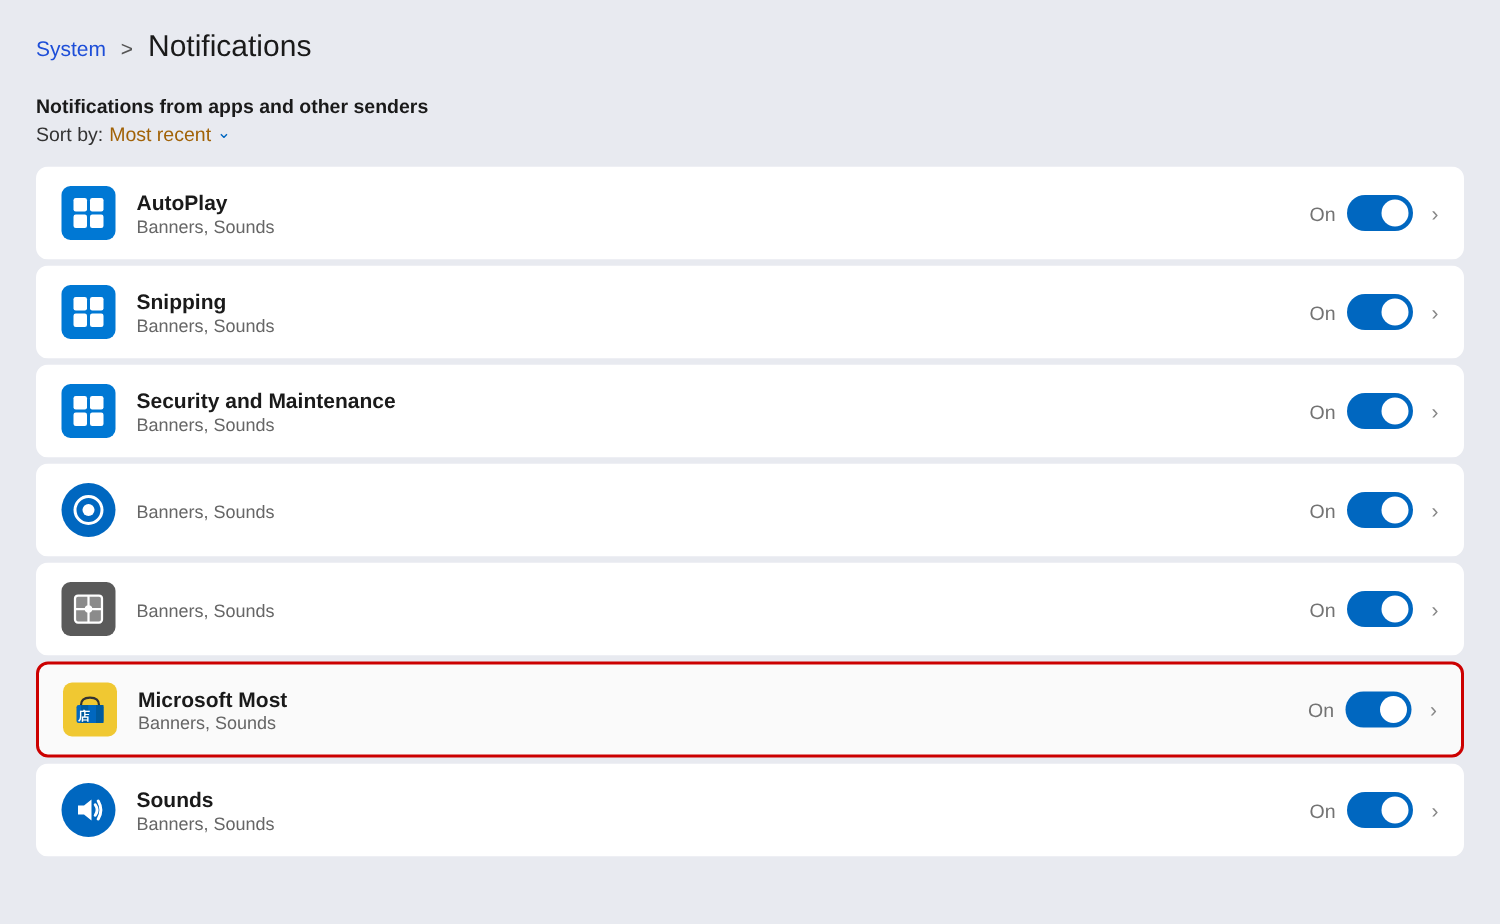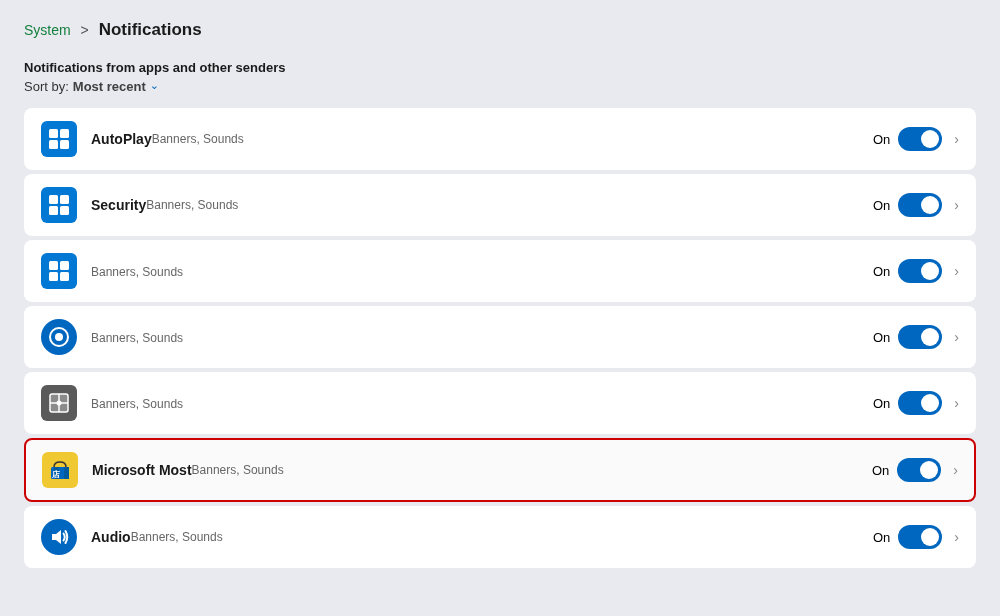--- a/index.html
+++ b/index.html
@@ -9,51 +9,51 @@
       min-height: 616px;
       width: 1000px;
       padding: 20px 24px;
     }
     .breadcrumb {
       font-size: 14px;
       color: #555;
       margin-bottom: 4px;
     }
     .breadcrumb .system-link {
-      color: #15803d;
+      color: #1d4ed8;
       font-weight: 400;
     }
     .breadcrumb .separator {
       margin: 0 6px;
       color: #555;
     }
     .page-title {
-      font-size: 17px;
-      font-weight: 700;
+      font-size: 20px;
+      font-weight: 400;
       color: #1a1a1a;
       display: inline;
     }
     .section-label {
       font-size: 13px;
       font-weight: 600;
       color: #1a1a1a;
       margin-top: 16px;
       margin-bottom: 4px;
     }
     .sort-row {
       font-size: 13px;
       color: #333;
       margin-bottom: 10px;
       display: flex;
       align-items: flex-start;
       gap: 4px;
     }
     .sort-row .sort-value {
-      font-weight: 700;
-      color: #404040;
+      font-weight: 400;
+      color: #a16207;
       cursor: pointer;
     }
     .sort-row .chevron {
       color: #0067c0;
       font-size: 11px;
     }
     .items-list {
       display: flex;
       flex-direction: column;
       gap: 0;
@@ -81,40 +81,40 @@
       margin-right: 14px;
       display: flex;
       align-items: center;
       justify-content: center;
       flex-shrink: 0;
       font-size: 18px;
     }
     .app-info {
       flex: 1;
       display: flex;
-      flex-direction: row;
+      flex-direction: column;
     }
     .app-name {
       font-size: 14px;
       font-weight: 600;
       color: #1a1a1a;
     }
     .app-sub {
       font-size: 12px;
       color: #666;
       margin-top: 1px;
     }
     .item-right {
       display: flex;
       align-items: center;
       gap: 8px;
     }
     .on-label {
       font-size: 13px;
-      color: #000000;
+      color: #737373;
     }
     .toggle {
       width: 44px;
       height: 24px;
       background: #0067c0;
       border-radius: 12px;
       position: relative;
       cursor: pointer;
       flex-shrink: 0;
     }
@@ -188,39 +188,40 @@
     <div class="notification-item">
     <div class="app-icon" style="background:#0078d4; border-radius:6px; width:36px; height:36px; display:flex; align-items:center; justify-content:center; margin-right:14px; flex-shrink:0;">
       <svg width="22" height="22" viewBox="0 0 22 22" fill="none">
       <rect x="1" y="1" width="9" height="9" rx="1.5" fill="white"></rect>
       <rect x="12" y="1" width="9" height="9" rx="1.5" fill="white"></rect>
       <rect x="1" y="12" width="9" height="9" rx="1.5" fill="white"></rect>
       <rect x="12" y="12" width="9" height="9" rx="1.5" fill="white"></rect>
     </svg>
     </div>
     <div class="app-info">
-      <span class="app-name">Security</span>
+      <span class="app-name">Snipping</span>
       <span class="app-sub">Banners, Sounds</span>
     </div>
     <div class="item-right">
       <span class="on-label">On</span>
       <div class="toggle"></div>
       <span class="chevron-right">›</span>
     </div>
   </div>
     <div class="notification-item">
     <div class="app-icon" style="background:#0078d4; border-radius:6px; width:36px; height:36px; display:flex; align-items:center; justify-content:center; margin-right:14px; flex-shrink:0;">
       <svg width="22" height="22" viewBox="0 0 22 22" fill="none">
       <rect x="1" y="1" width="9" height="9" rx="1.5" fill="white"></rect>
       <rect x="12" y="1" width="9" height="9" rx="1.5" fill="white"></rect>
       <rect x="1" y="12" width="9" height="9" rx="1.5" fill="white"></rect>
       <rect x="12" y="12" width="9" height="9" rx="1.5" fill="white"></rect>
     </svg>
     </div>
     <div class="app-info">
+      <span class="app-name">Security and Maintenance</span>
       <span class="app-sub">Banners, Sounds</span>
     </div>
     <div class="item-right">
       <span class="on-label">On</span>
       <div class="toggle"></div>
       <span class="chevron-right">›</span>
     </div>
   </div>
     <div class="notification-item">
     <div class="app-icon" style="background:#0067c0; border-radius:50%; width:36px; height:36px; display:flex; align-items:center; justify-content:center; margin-right:14px; flex-shrink:0;">
@@ -279,21 +280,21 @@
   </div>
     <div class="notification-item">
     <div class="app-icon" style="background:#0067c0; border-radius:50%; width:36px; height:36px; display:flex; align-items:center; justify-content:center; margin-right:14px; flex-shrink:0;">
       <svg width="22" height="22" viewBox="0 0 22 22" fill="none">
       <polygon points="4,8 4,14 8,14 13,18 13,4 8,8" fill="white"></polygon>
       <path d="M15.5 7.5 Q18 11 15.5 14.5" stroke="white" stroke-width="2" fill="none" stroke-linecap="round"></path>
       <path d="M17.5 5 Q21 11 17.5 17" stroke="white" stroke-width="2" fill="none" stroke-linecap="round"></path>
     </svg>
     </div>
     <div class="app-info">
-      <span class="app-name">Audio</span>
+      <span class="app-name">Sounds</span>
       <span class="app-sub">Banners, Sounds</span>
     </div>
     <div class="item-right">
       <span class="on-label">On</span>
       <div class="toggle"></div>
       <span class="chevron-right">›</span>
     </div>
   </div>
   </div>
 

